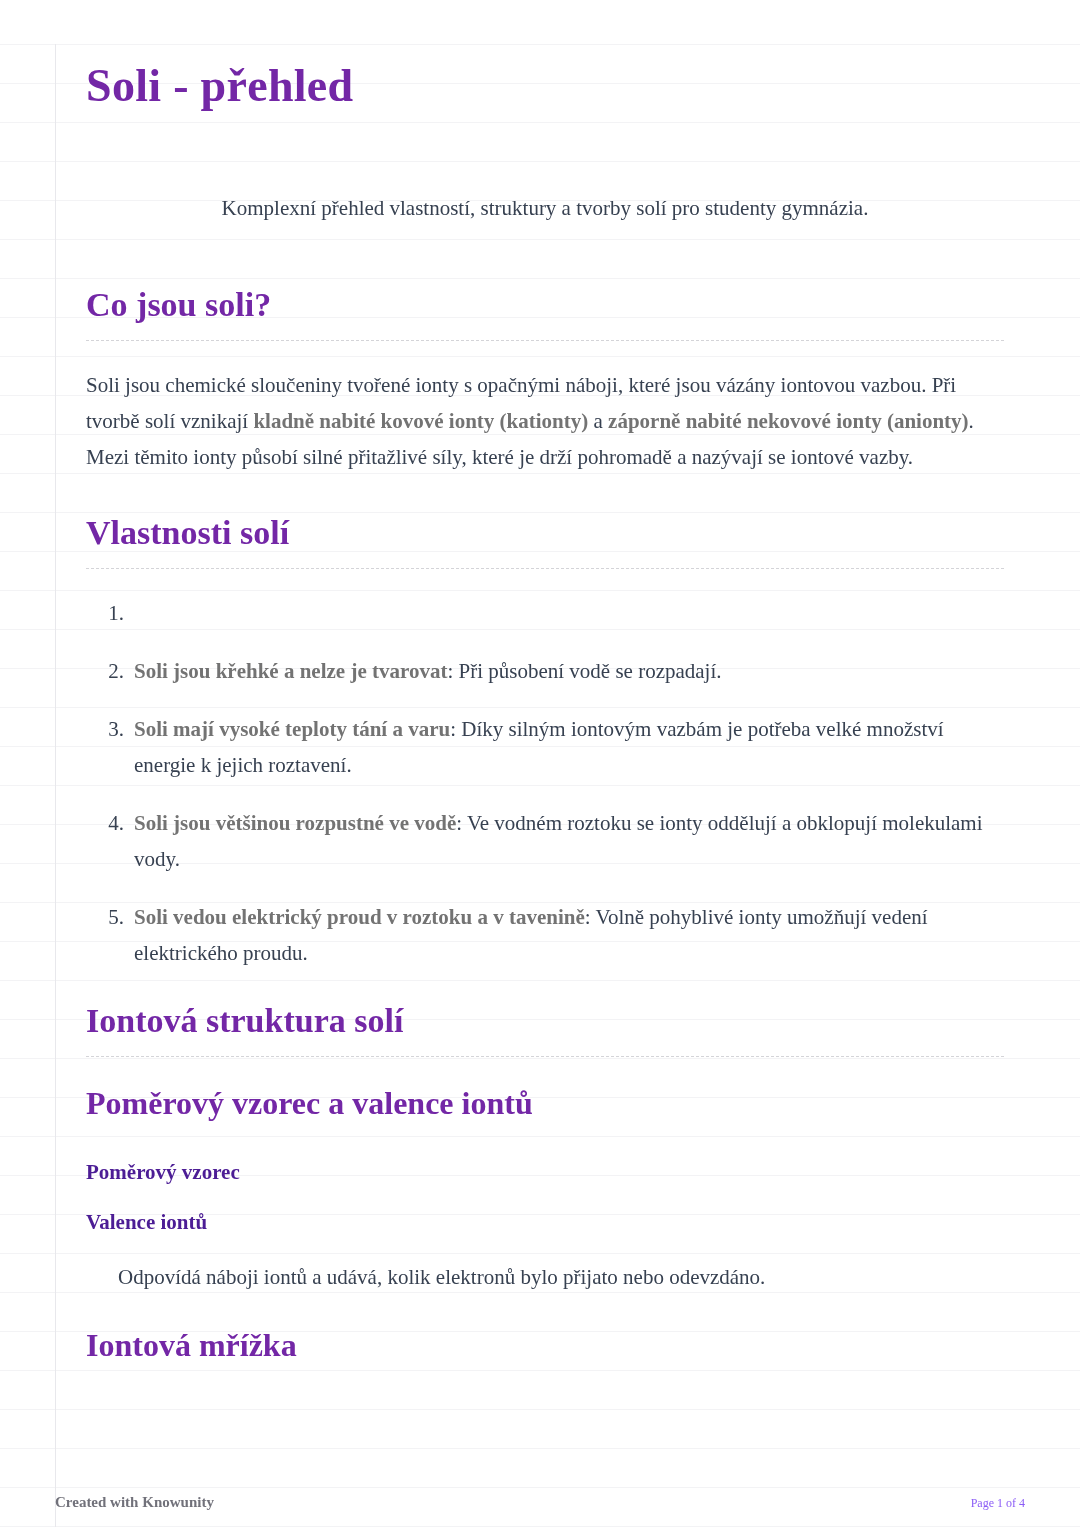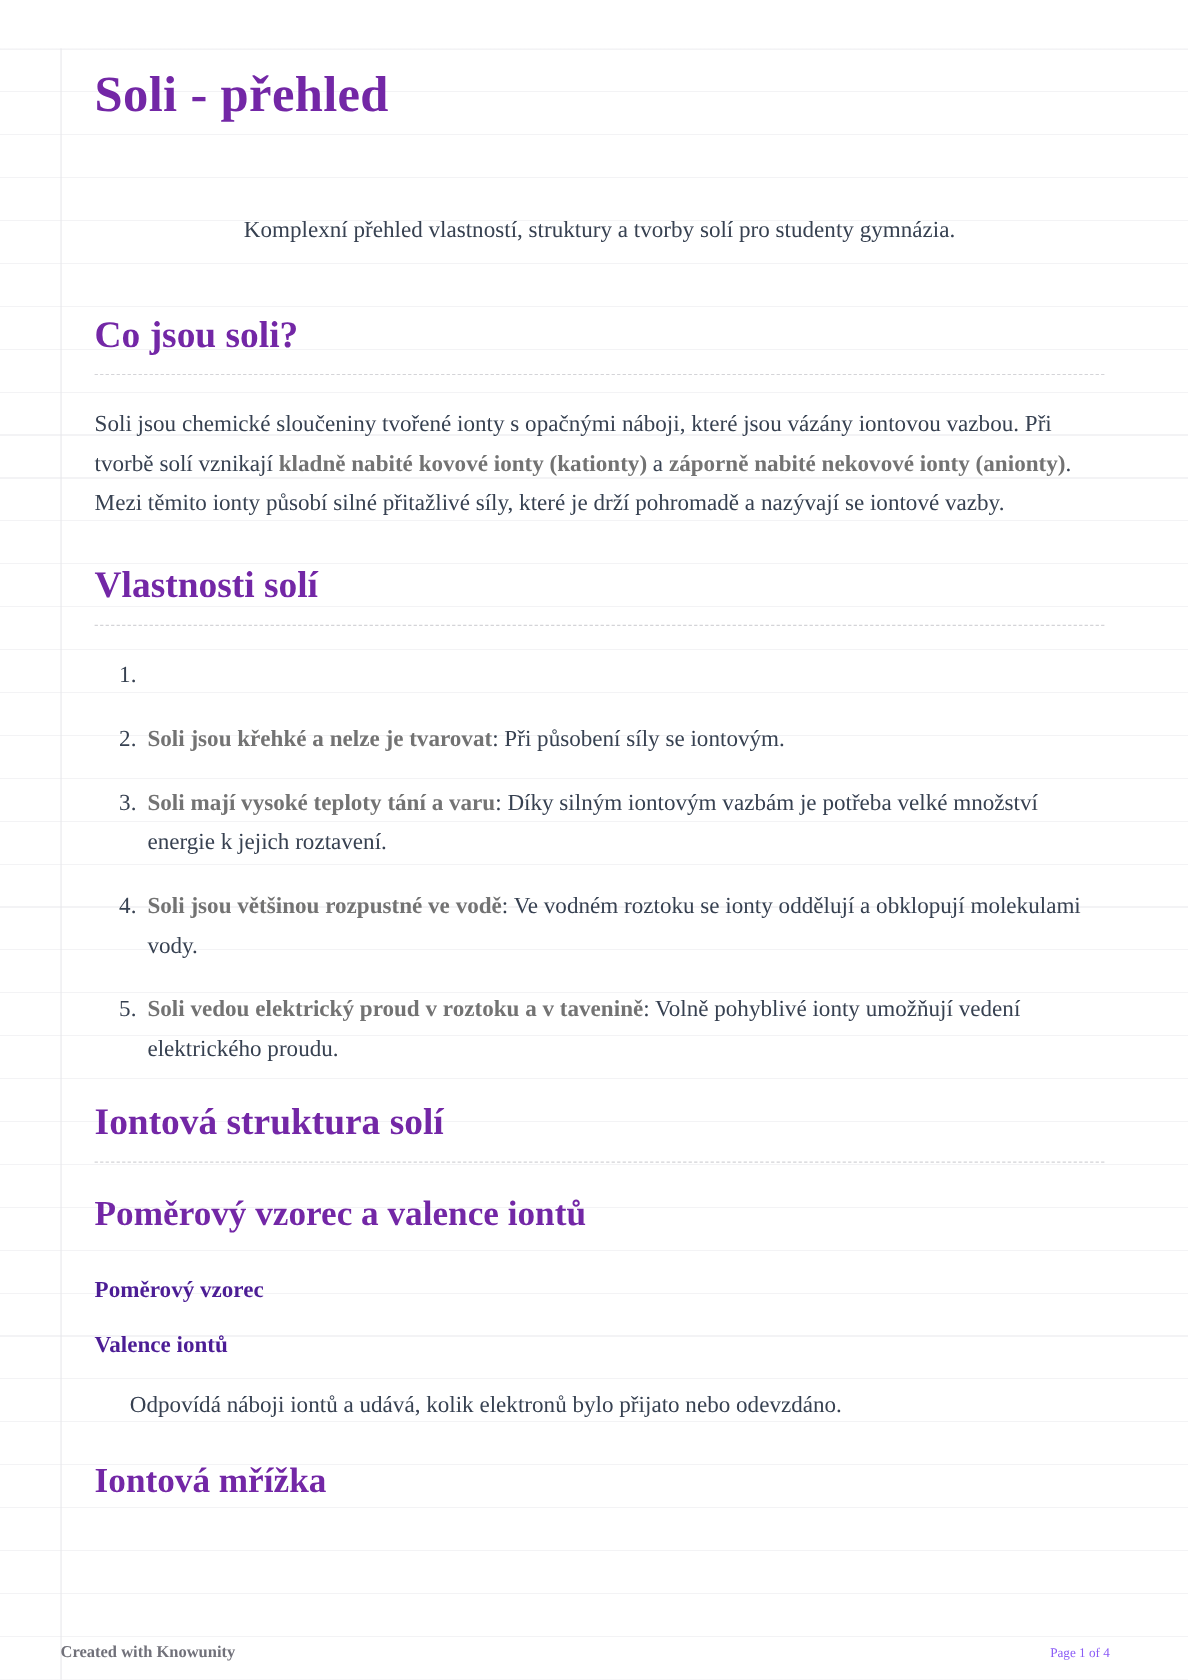--- a/index.html
+++ b/index.html
@@ -87,21 +87,21 @@
   p.definition {
     font-size:21px;
     line-height:36px;
     padding-left:32px;
     margin-bottom:26px;
     max-width:900px;
   }
   h3.sub-heading.last { margin-top:30px; margin-bottom:0; }
   .footer {
     position:absolute; z-index:1;
-    left:55px; right:71px; bottom:16px;
+    left:55px; right:55px; bottom:16px;
     display:flex; justify-content:space-between; align-items:baseline;
   }
   .footer-left {
     font-size:15px;
     font-weight:700;
     color:#71717a;
   }
   .footer-right {
     font-size:12px;
     color:#8b5cf6;
@@ -126,21 +126,21 @@
   <h2 class="section-heading">Vlastnosti solí</h2>
 
   <div class="list">
 
     <div class="list-item">
       <span class="num">1.</span>
     </div>
 
     <div class="list-item">
       <span class="num">2.</span>
-      <div class="li-text"><b>Soli jsou křehké a nelze je tvarovat</b><span>: Při působení síly se iontovým.</span></div>
+      <div class="li-text"><b>Soli jsou křehké a nelze je tvarovat</b><span>: Při působení vodě se rozpadají.</span></div>
     </div>
 
     <div class="list-item">
       <span class="num">3.</span>
       <div class="li-text"><b>Soli mají vysoké teploty tání a varu</b><span>: Díky silným iontovým vazbám je potřeba velké množství energie k jejich roztavení.</span></div>
     </div>
 
     <div class="list-item">
       <span class="num">4.</span>
       <div class="li-text"><b>Soli jsou většinou rozpustné ve vodě</b><span>: Ve vodném roztoku se ionty oddělují a obklopují molekulami vody.</span></div>

